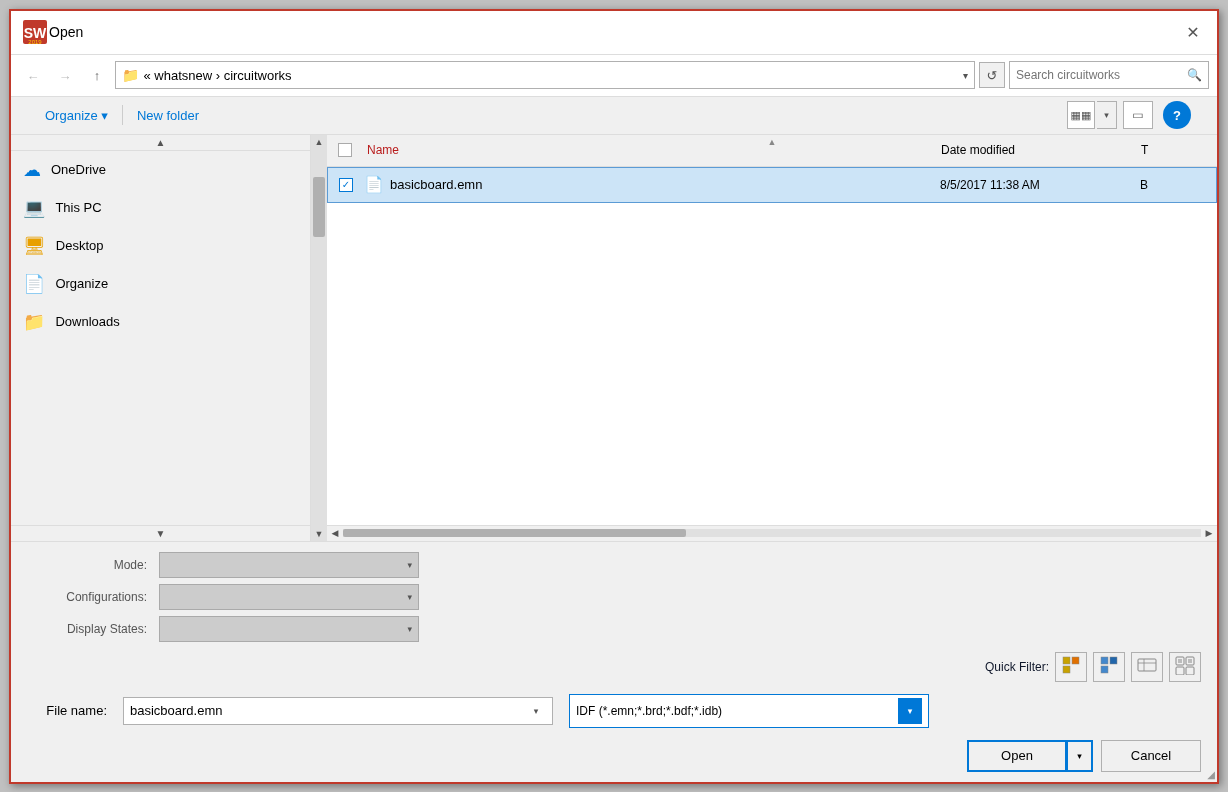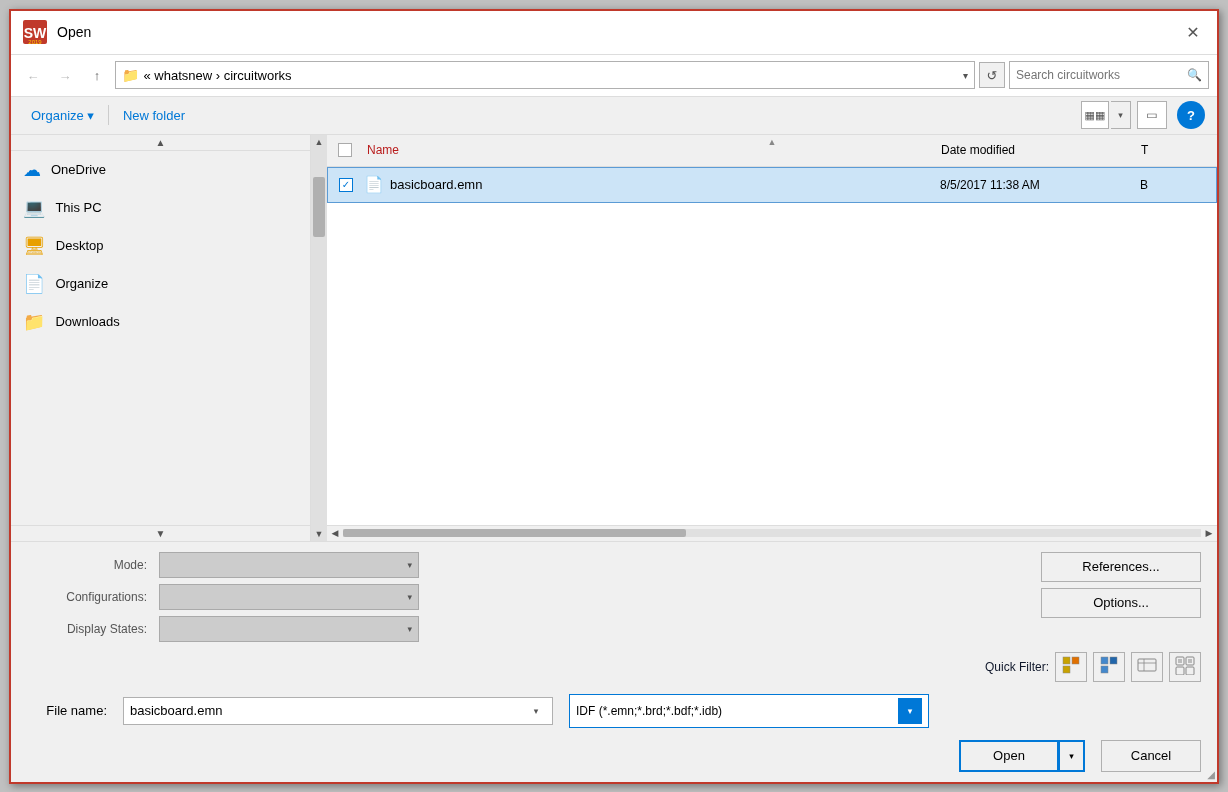--- a/index.html
+++ b/index.html
@@ -21,21 +21,20 @@
       border-bottom: 1px solid #ddd;
       display: flex;
       align-items: center;
       padding: 6px 10px;
       height: 44px;
       flex-shrink: 0;
     }
     .title-bar-logo {
       width: 28px;
       height: 28px;
-      margin-right: 8px;
       flex-shrink: 0;
     }
     .title-bar-text {
       font-size: 14px;
       color: #000;
       flex: 1;
     }
     .title-bar-close {
       width: 28px;
       height: 28px;
@@ -111,21 +110,21 @@
       background: transparent;
     }
     .search-icon { color: #555; font-size: 12px; }
     
     
     .toolbar {
       background: #f0f0f0;
       border-bottom: 1px solid #ddd;
       display: flex;
       align-items: center;
-      padding: 4px 12px;
+      padding: 4px 26px;
       height: 38px;
       flex-shrink: 0;
     }
     .toolbar-btn {
       background: transparent;
       border: none;
       padding: 4px 8px;
       font-size: 13px;
       color: #0078d7;
       cursor: pointer;
@@ -508,21 +507,21 @@
       display: flex; align-items: center; justify-content: center;
     }
     .cancel-btn {
       width: 100px;
       height: 32px;
       background: #f0f0f0;
       border: 1px solid #b0b0b0;
       font-size: 13px;
       cursor: pointer;
       display: flex; align-items: center; justify-content: center;
-      margin-left: 16px;
+      margin-left: 8px;
     }
     
     .resize-grip {
       position: absolute;
       bottom: 2px;
       right: 2px;
       font-size: 10px;
       color: #999;
     }
 
@@ -711,24 +710,20 @@
 
         <div class="bottom-row">
           <span class="bottom-label">Display States:</span>
           <div class="bottom-select">
             <span></span>
             <span class="bottom-select-arrow">▾</span>
           </div>
         </div>
       </div>
 
-      <div class="bottom-right-btns">
-        <button class="action-btn">References...</button>
-        <button class="action-btn">Options...</button>
-      </div>
     </div>
 
     <div class="quick-filter-row">
       <span class="quick-filter-label">Quick Filter:</span>
 
       <div class="quick-filter-btn">
         <span>
           <svg width="20" height="20" viewBox="0 0 20 20">
             <rect x="2" y="2" width="7" height="7" fill="#c8a200" stroke="#888" stroke-width="0.5"></rect>
             <rect x="11" y="2" width="7" height="7" fill="#e07000" stroke="#888" stroke-width="0.5"></rect>

